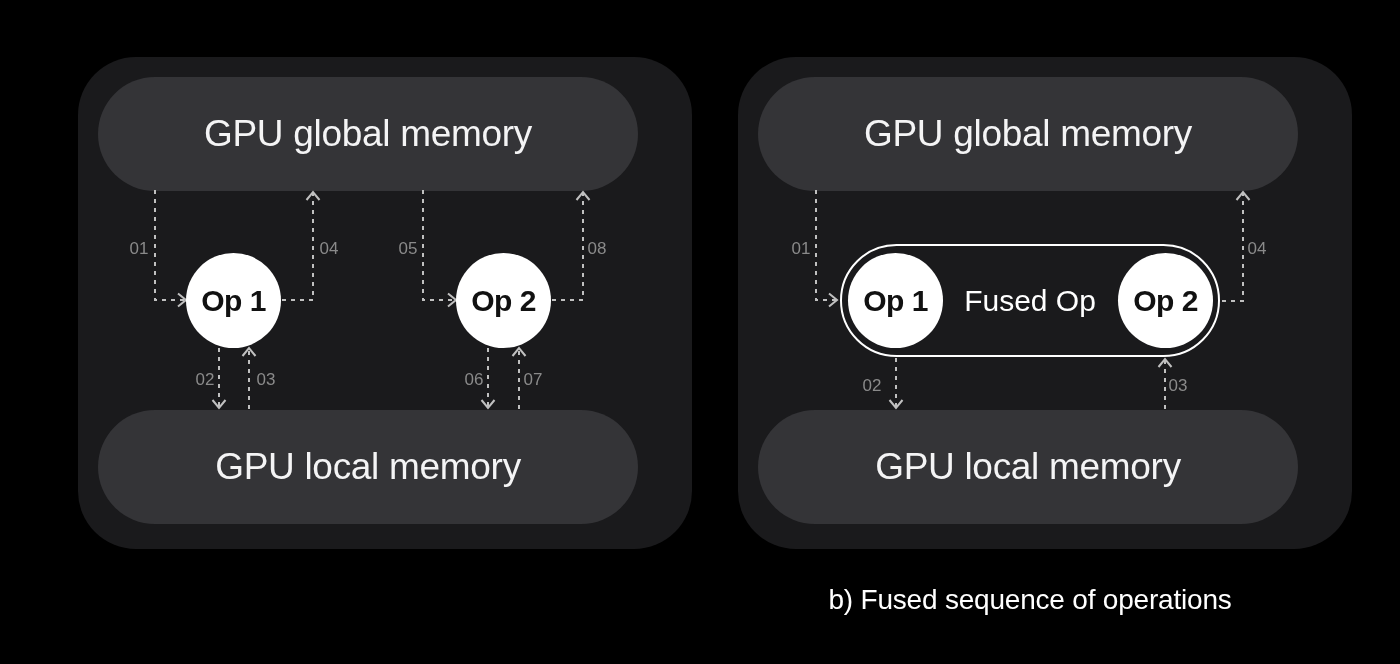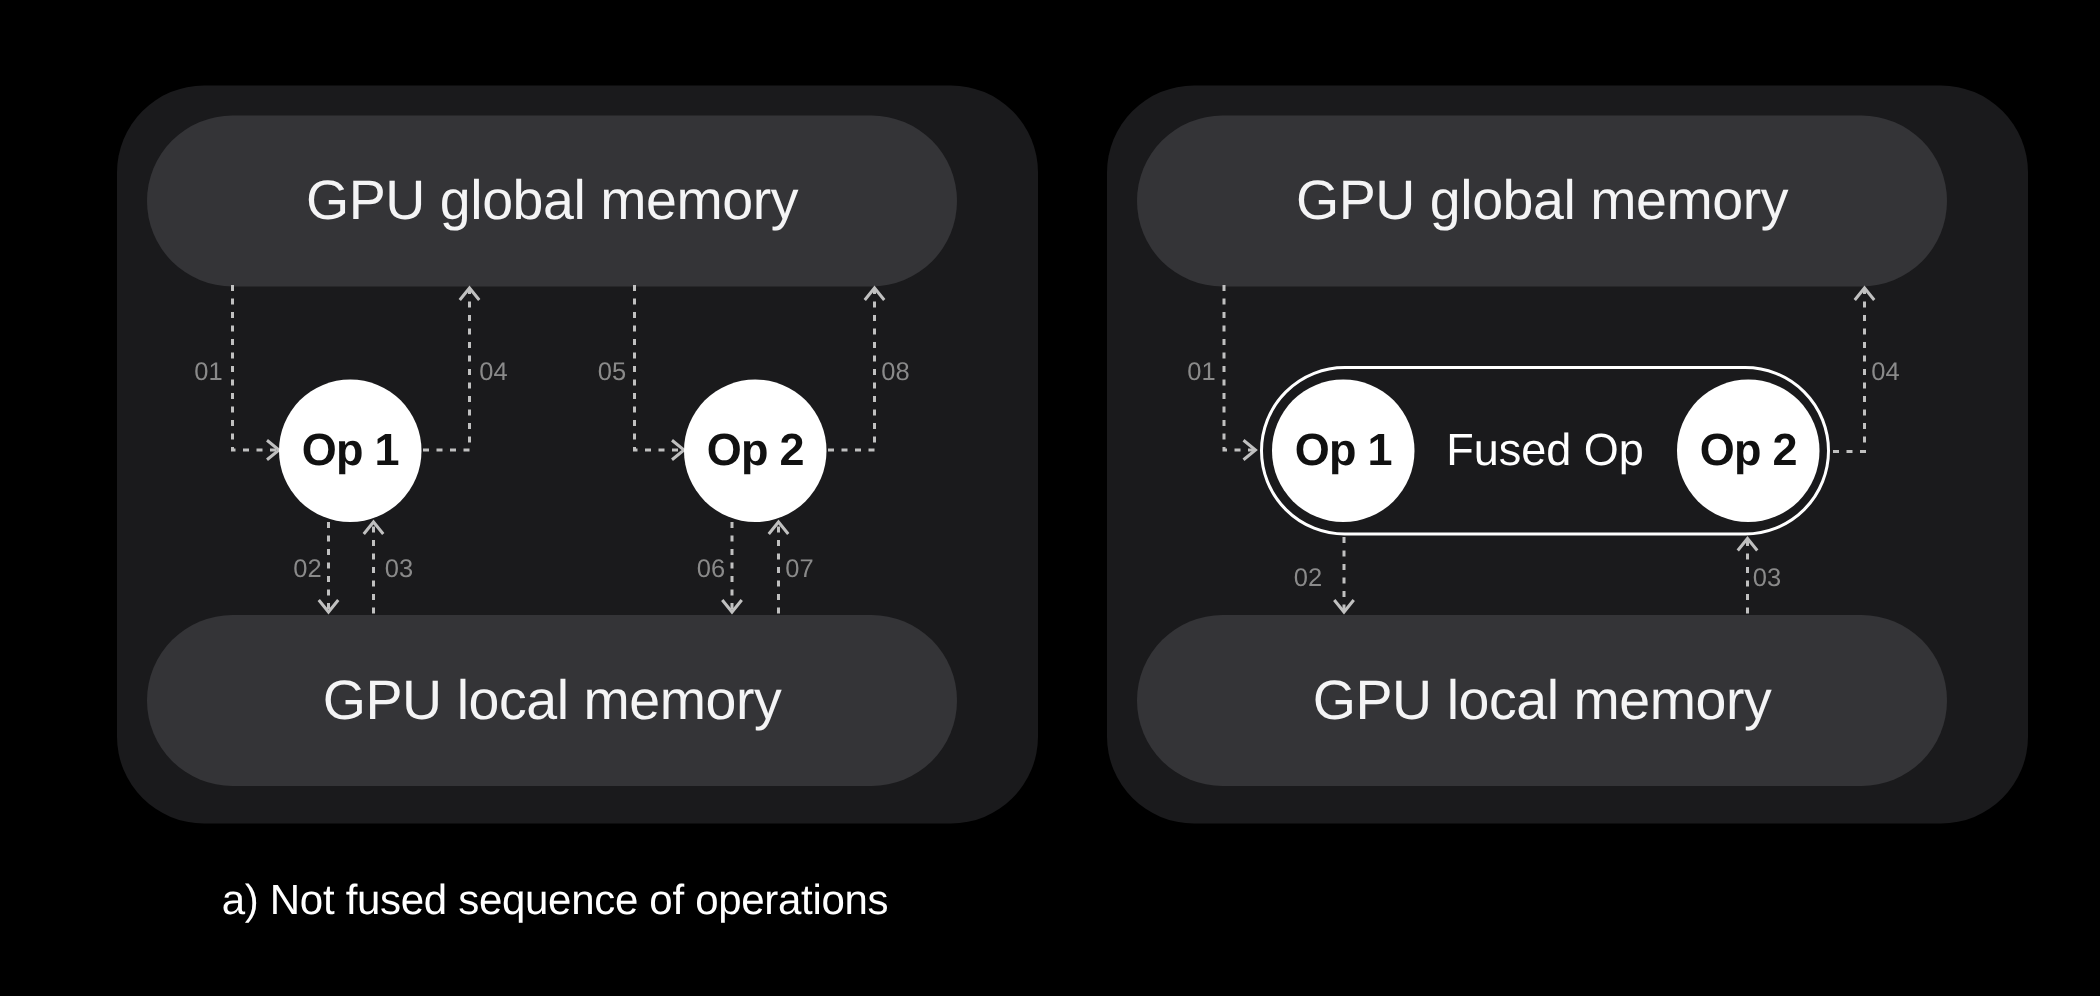--- a/index.html
+++ b/index.html
@@ -151,15 +151,15 @@
       <span>Op 1</span>
     </div>
     <div class="op op-2">
       <span>Op 2</span>
     </div>
     <div class="pill pill-local">
       <span>GPU local memory</span>
     </div>
   </section>
 
-  <div class="caption caption-a">a) Not fused sequence of operations</div>
+  <div class="caption caption-b">b) Fused sequence of operations</div>
 
 </div>
 
 </body></html>

